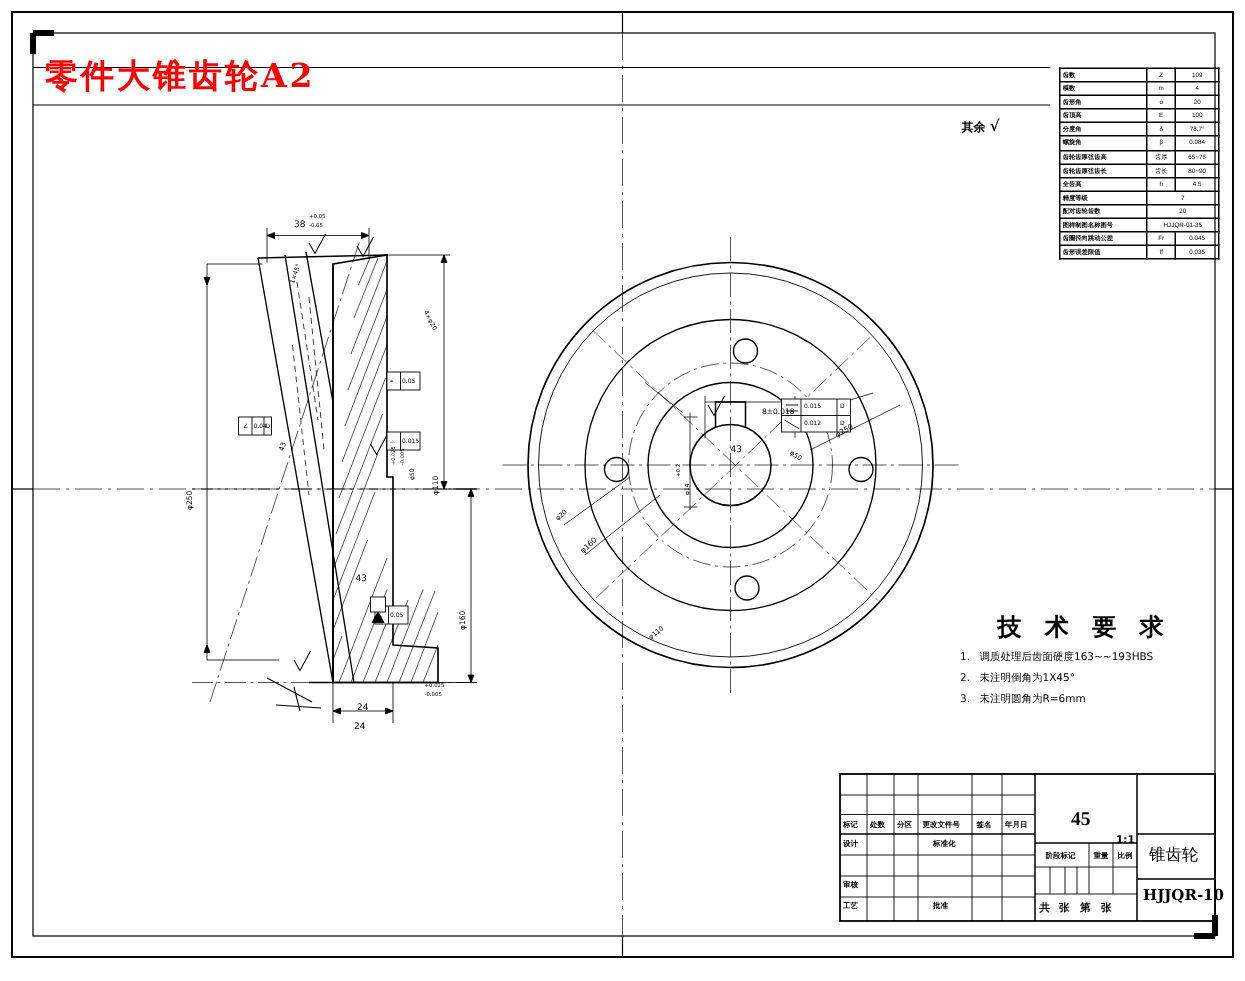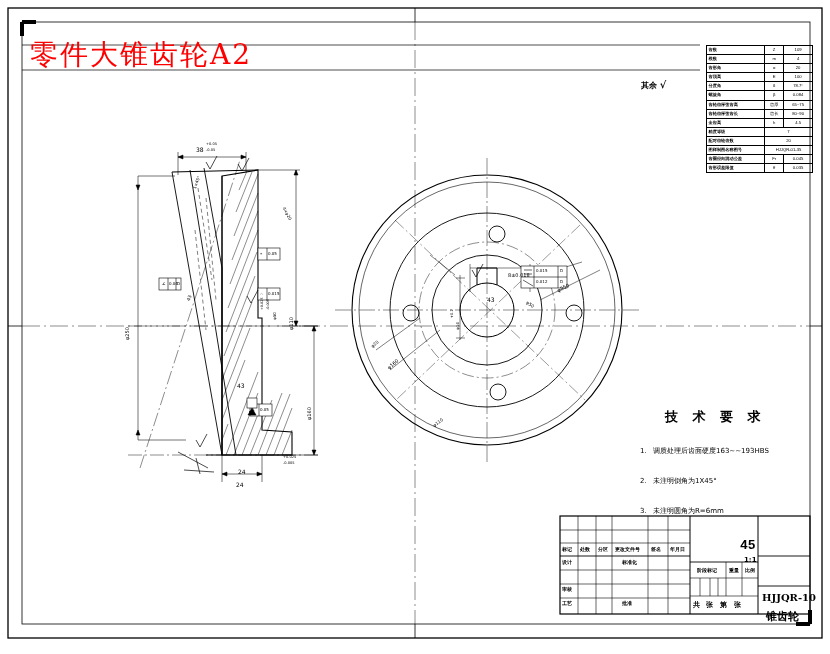--- a/index.html
+++ b/index.html
@@ -1,42 +1,42 @@
 <!DOCTYPE html>
 <html><head>
 <meta charset="utf-8">
 <style>
   html,body{margin:0;padding:0;background:#ffffff;}
   body{width:830px;height:654px;position:relative;overflow:hidden;
        font-family:"Liberation Sans","DejaVu Sans",sans-serif;color:#000;}
   .sheet{position:absolute;left:0;top:0;width:830px;height:654px;}
   svg{position:absolute;left:0;top:0;}
   .title-cn{position:absolute;left:30px;top:36px;font-family:"DejaVu Serif","Liberation Serif",serif;
-            font-size:28px;font-weight:normal;color:#ff0000;letter-spacing:2px;white-space:nowrap;text-align:right;}
+            font-size:22px;font-weight:bold;color:#ff0000;letter-spacing:2px;white-space:nowrap;text-align:right;}
   
   .ptable{position:absolute;left:706px;top:45px;width:107px;border-collapse:collapse;
           font-size:4.2px;line-height:1;}
   .ptable td{border:0.6px solid #000;padding:0;height:8.1px;font-size:4.2px;
              text-align:center;white-space:nowrap;overflow:hidden;}
   .ptable td.nm{text-align:left;padding-left:1.5px;width:52px;font-weight:bold;}
   .ptable td.sy{width:17px;}
   .ptable td.vl{width:26px;}
   .ptable td.wide{text-align:center;}
   
   .tech{position:absolute;left:640px;top:408px;width:190px;}
-  .tech-h{font-size:13px;font-weight:bold;letter-spacing:5px;margin-left:25px;
+  .tech-h{font-size:16px;font-weight:bold;letter-spacing:5px;margin-left:25px;
           font-family:"DejaVu Serif","Liberation Serif",serif;}
-  .tech-l{font-size:7px;margin-top:20px;white-space:nowrap;
+  .tech-l{font-size:7px;margin-top:4px;white-space:nowrap;
           font-family:"DejaVu Sans","Liberation Sans",sans-serif;}
   .tech-l span.n{display:inline-block;width:13px;}
   
   .tb{position:absolute;font-size:5px;white-space:nowrap;font-weight:bold;
       font-family:"DejaVu Sans","Liberation Sans",sans-serif;}
-  .tb.big{font-size:13px;font-weight:bold;font-family:Liberation Mono, monospace;margin-left:26px;}
-  .tb.med{font-size:11px;font-weight:bold;font-family:"DejaVu Serif","Liberation Serif",serif;margin-top:47px;}
+  .tb.big{font-size:13px;font-weight:bold;font-family:Liberation Serif, serif;}
+  .tb.med{font-size:11px;font-weight:normal;font-family:"DejaVu Serif","Liberation Serif",serif;}
   .tb.num{font-size:10px;font-weight:bold;font-family:"DejaVu Serif","Liberation Serif",serif;}
   .dim{position:absolute;font-size:5px;white-space:nowrap;
        font-family:"DejaVu Sans","Liberation Sans",sans-serif;}
   .dim.r90{transform:rotate(-90deg);transform-origin:left top;}
   .other{position:absolute;left:641px;top:79px;font-size:8px;font-weight:bold;white-space:nowrap;
          font-family:"DejaVu Serif","Liberation Serif",serif;}
 </style>
 </head>
 <body>
 

